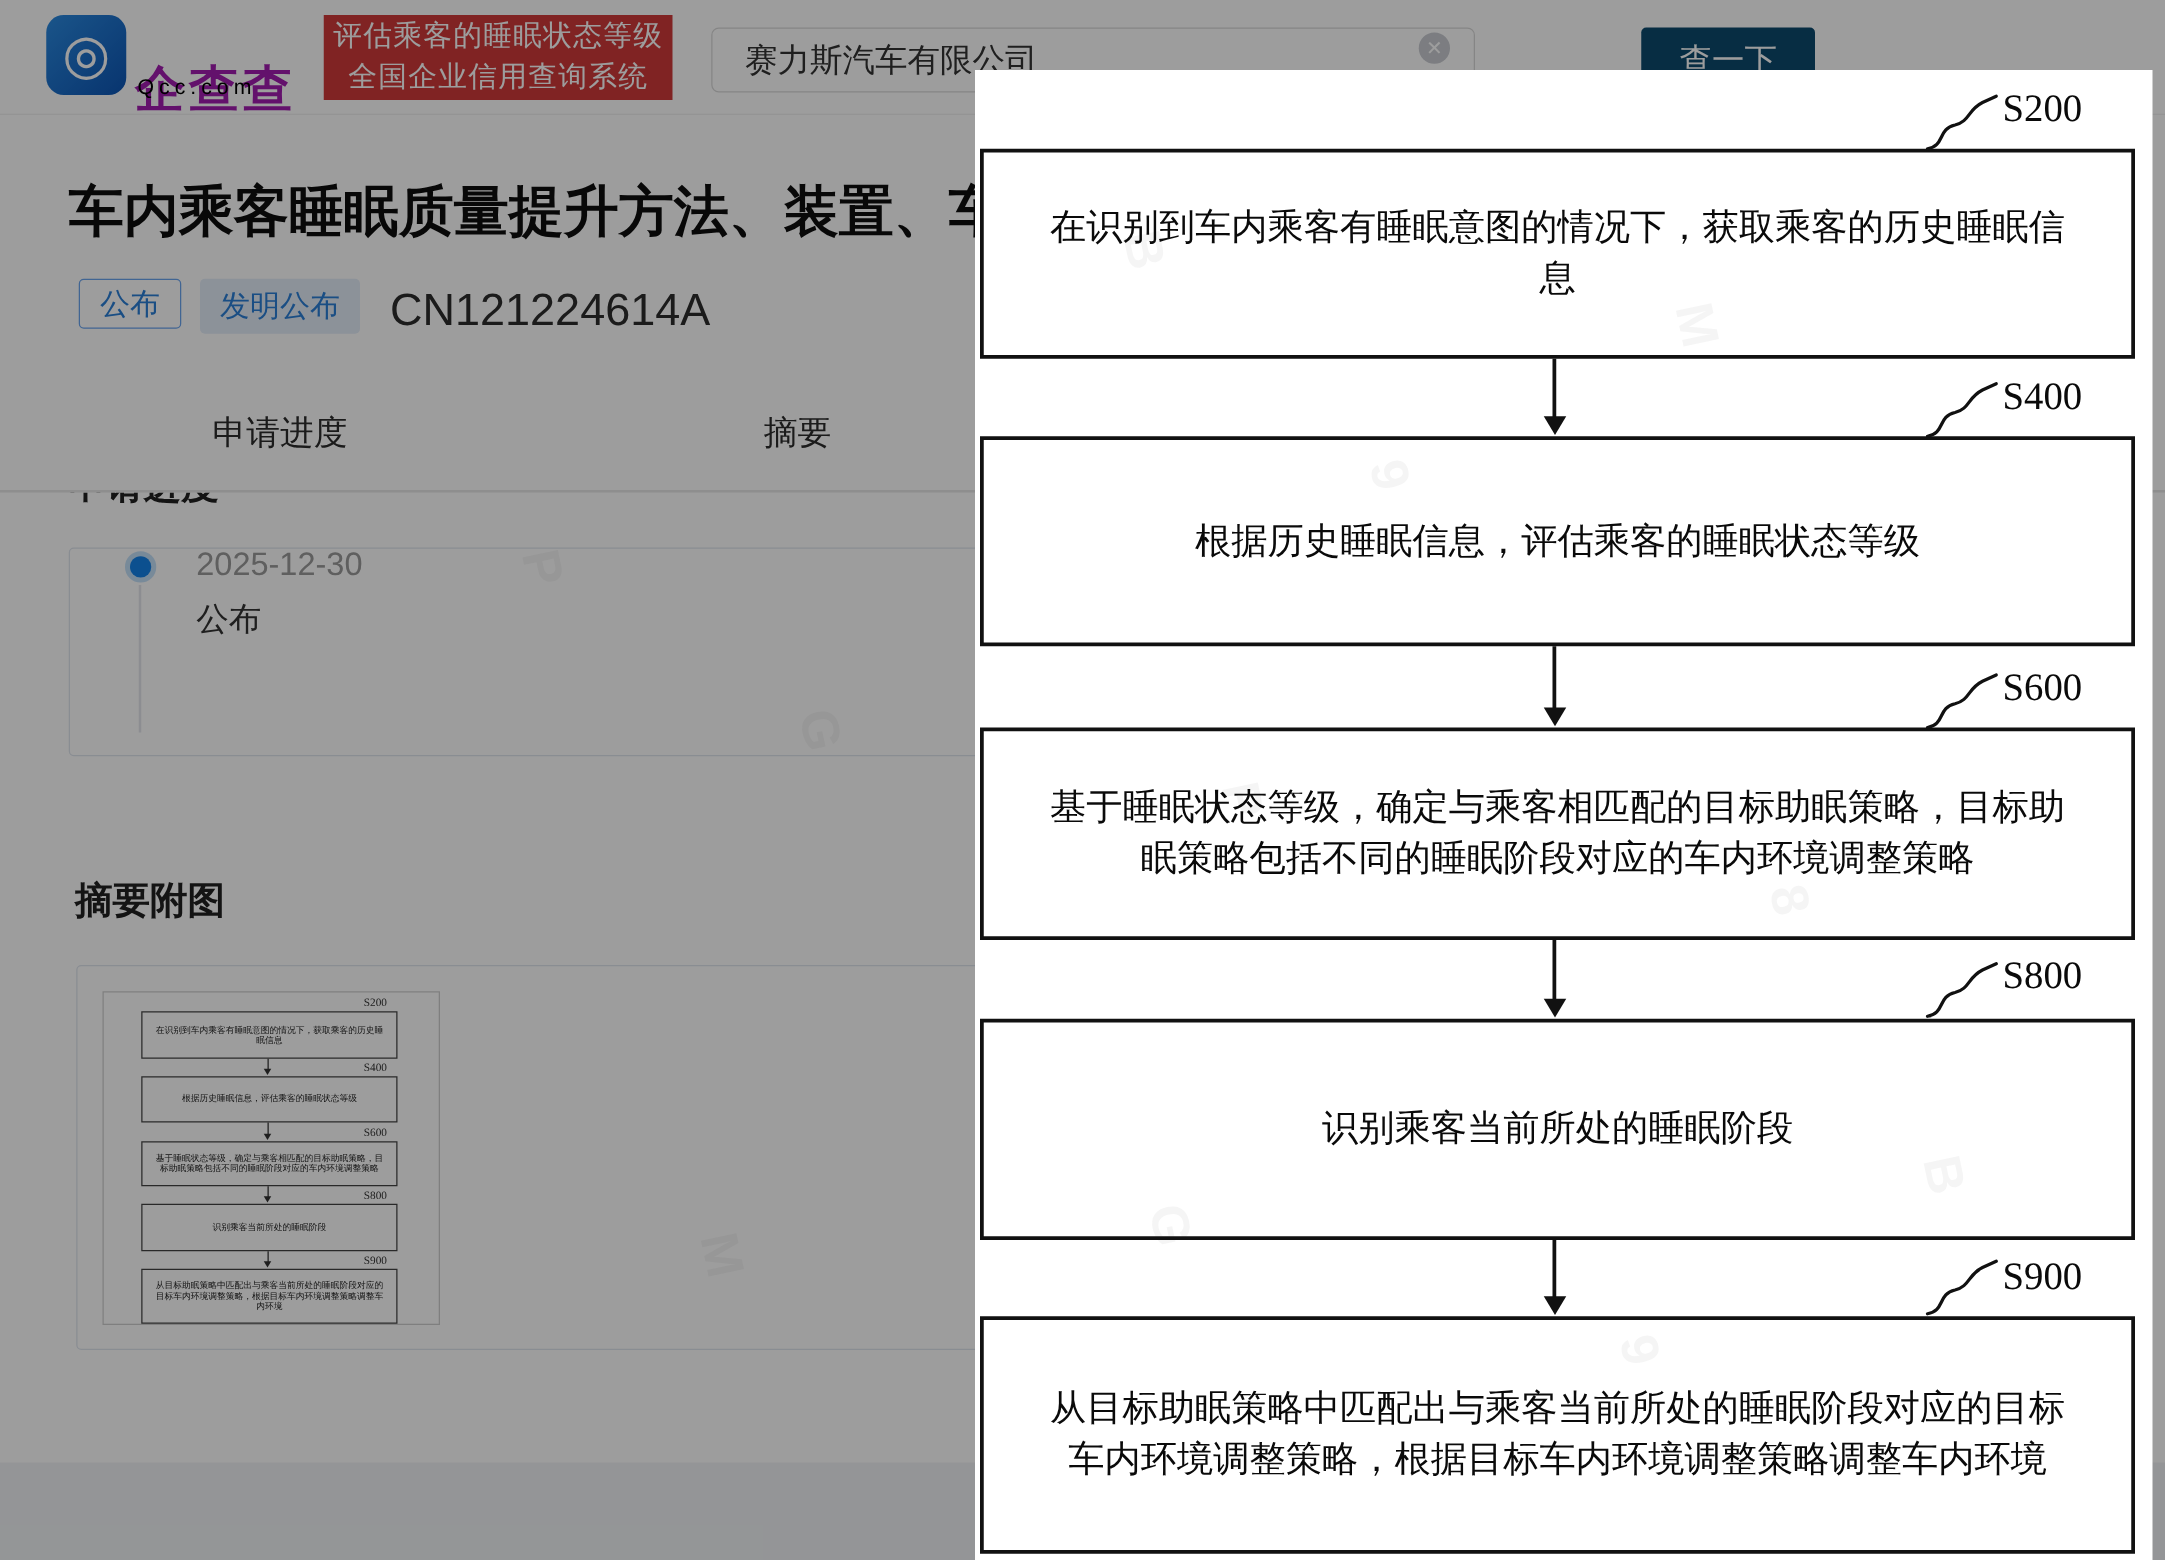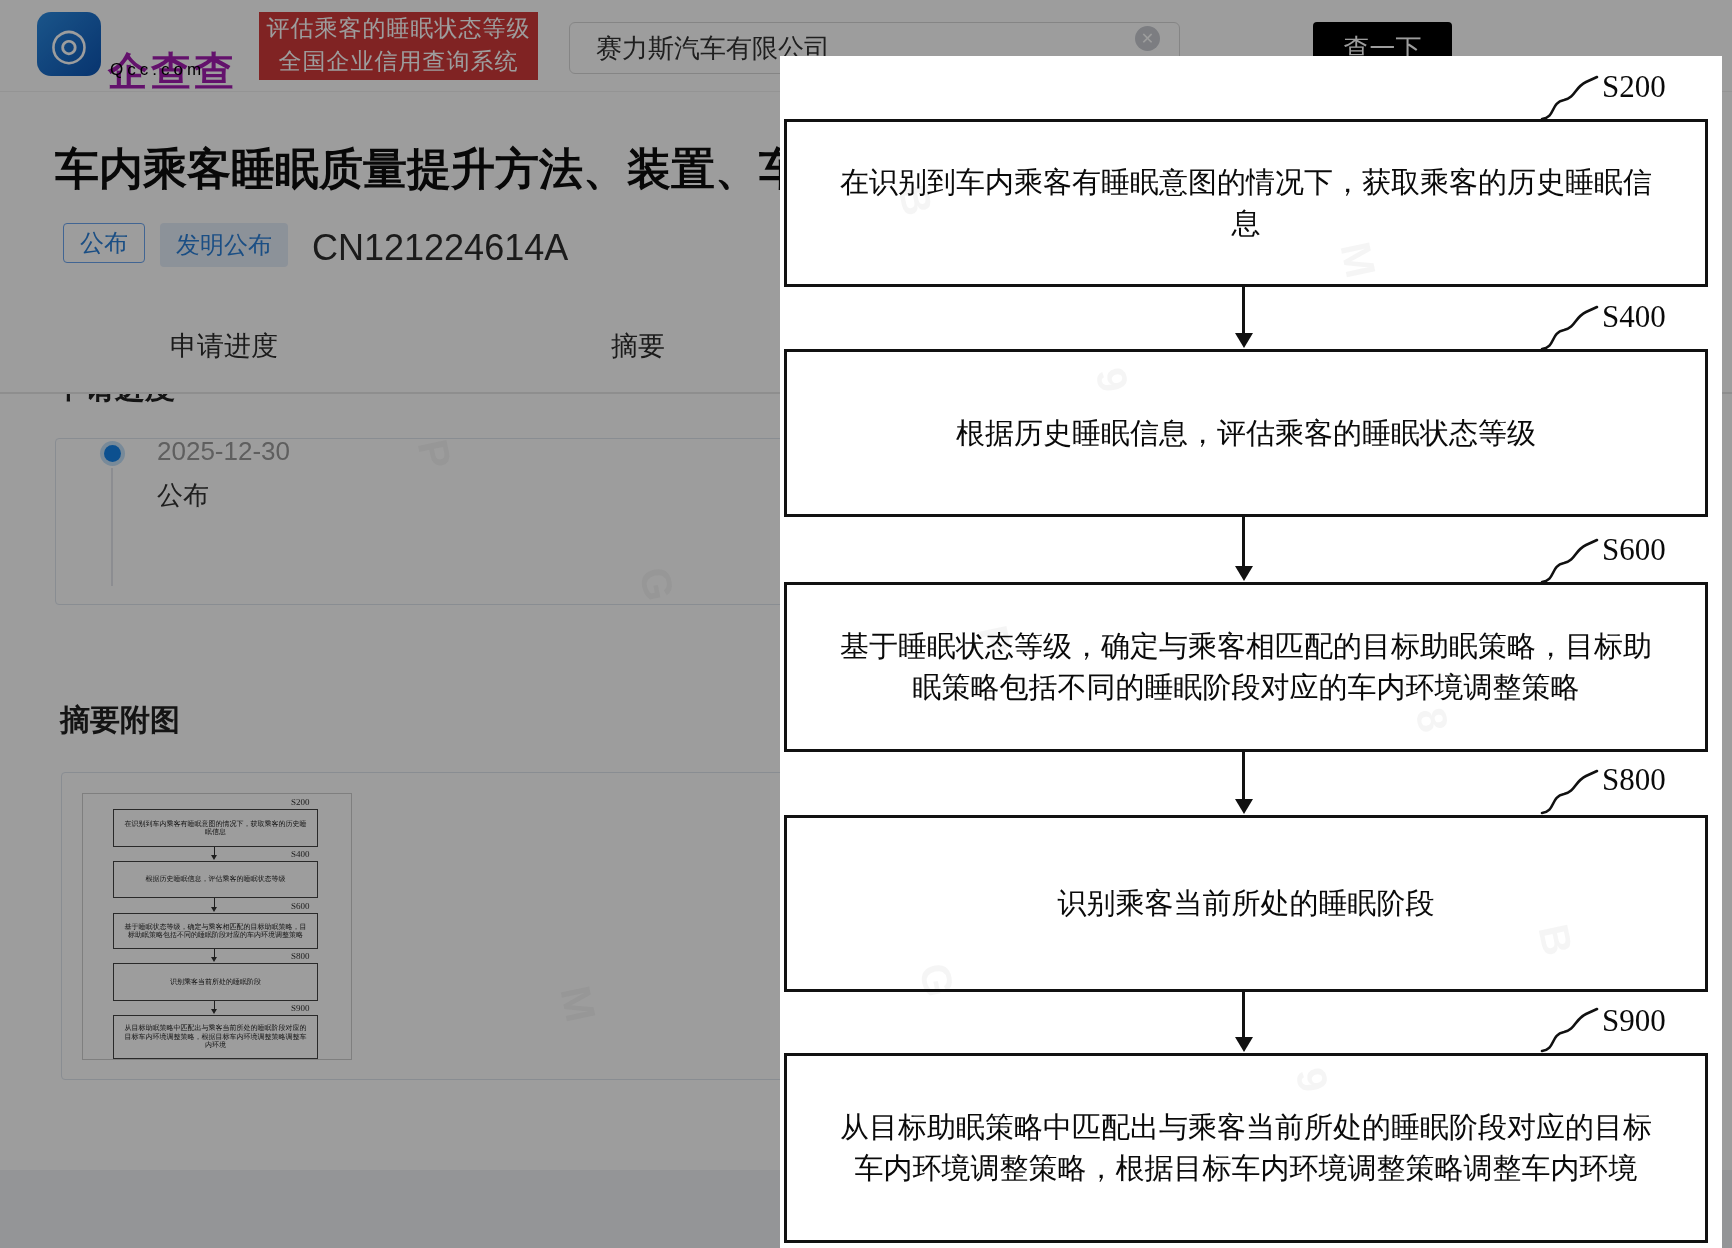--- a/index.html
+++ b/index.html
@@ -10,21 +10,21 @@
             background:linear-gradient(135deg,#2b8ae0,#0d55b4);display:flex;align-items:center;justify-content:center;}
   .logo-glyph{color:#fff;font-size:44px;font-weight:bold;line-height:1;}
   .logo-title{position:absolute;left:108px;top:16px;font-size:40px;font-weight:bold;letter-spacing:3px;color:#a21caf;margin-top:28px;}
   .logo-domain{position:absolute;left:110px;top:60px;font-size:17px;font-weight:normal;letter-spacing:4px;color:#000;}
   .slogan{position:absolute;left:259px;top:12px;width:279px;height:68px;background:#d03a3a;color:#fff;
           font-size:23px;line-height:33px;text-align:center;letter-spacing:1px;}
   .search-box{position:absolute;left:569px;top:22px;width:611px;height:52px;border:1px solid #d9d9d9;border-radius:6px;
           background:#fff;font-size:26px;color:#333;display:flex;align-items:center;padding-left:26px;box-sizing:border-box;}
   .clear-icon{position:absolute;left:1135px;top:26px;width:25px;height:25px;border-radius:50%;background:#c9ccd2;
           color:#fff;font-size:16px;display:flex;align-items:center;justify-content:center;}
-  .search-btn{position:absolute;left:1313px;top:22px;width:139px;height:52px;background:#000000;color:#fff;
+  .search-btn{position:absolute;left:1313px;top:22px;width:139px;height:52px;background:#0c4a6e;color:#fff;
           font-size:26px;display:flex;align-items:center;justify-content:center;border-radius:4px;font-family:Liberation Mono, monospace;}
   .page-title{position:absolute;left:55px;top:140px;width:1700px;font-size:44px;font-weight:bold;color:#0d0d0d;white-space:nowrap;}
   .tag-outline{position:absolute;left:63px;top:223px;width:82px;height:40px;border:1px solid #6aa4ef;border-radius:4px;
           color:#2b7fd6;font-size:24px;display:flex;align-items:center;justify-content:center;box-sizing:border-box;}
   .tag-fill{position:absolute;left:160px;top:223px;width:128px;height:44px;background:#e4edf9;border-radius:4px;
           color:#2b7fd6;font-size:24px;display:flex;align-items:center;justify-content:center;}
   .patent-no{position:absolute;left:312px;top:227px;font-size:36px;color:#2d2d2d;}
   .sec-heading-clipped{position:absolute;left:55px;top:368px;font-size:30px;font-weight:bold;color:#222;z-index:2;}
   .tabbar{position:absolute;left:0;top:300px;width:1732px;height:94px;background:#fff;border-bottom:2px solid #e7e7e7;z-index:3;box-sizing:border-box;}
   .tab{position:absolute;top:28px;font-size:27px;color:#2d2d2d;}

